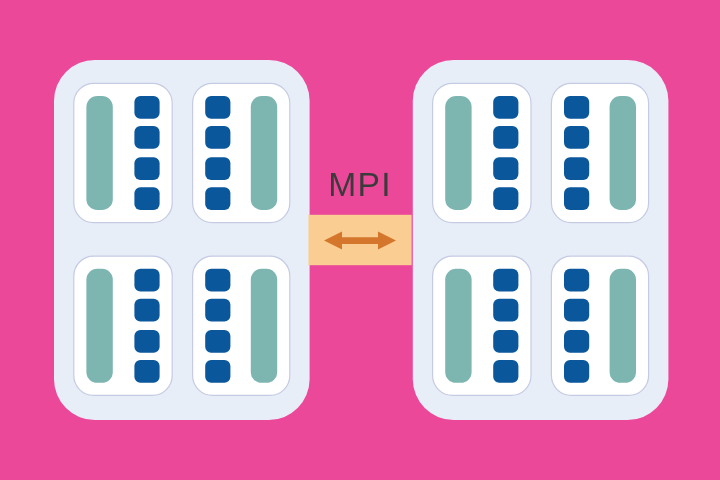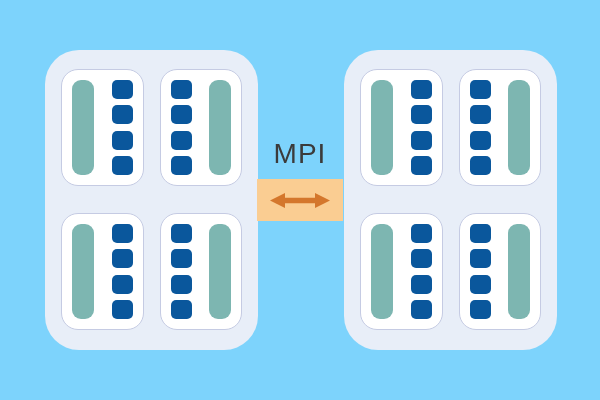--- a/index.html
+++ b/index.html
@@ -5,21 +5,21 @@
   html, body {
     margin: 0;
     padding: 0;
     background: #ffffff;
     font-family: "Liberation Sans", sans-serif;
   }
   .canvas {
     position: relative;
     width: 600px;
     height: 400px;
-    background: #7dd3fc;
+    background: #ec4899;
     overflow: hidden;
   }
   
   .node {
     position: absolute;
     top: 50px;
     width: 213px;
     height: 300px;
     background: var(--node-fill, #e8eef8);
     border-radius: 34px;

